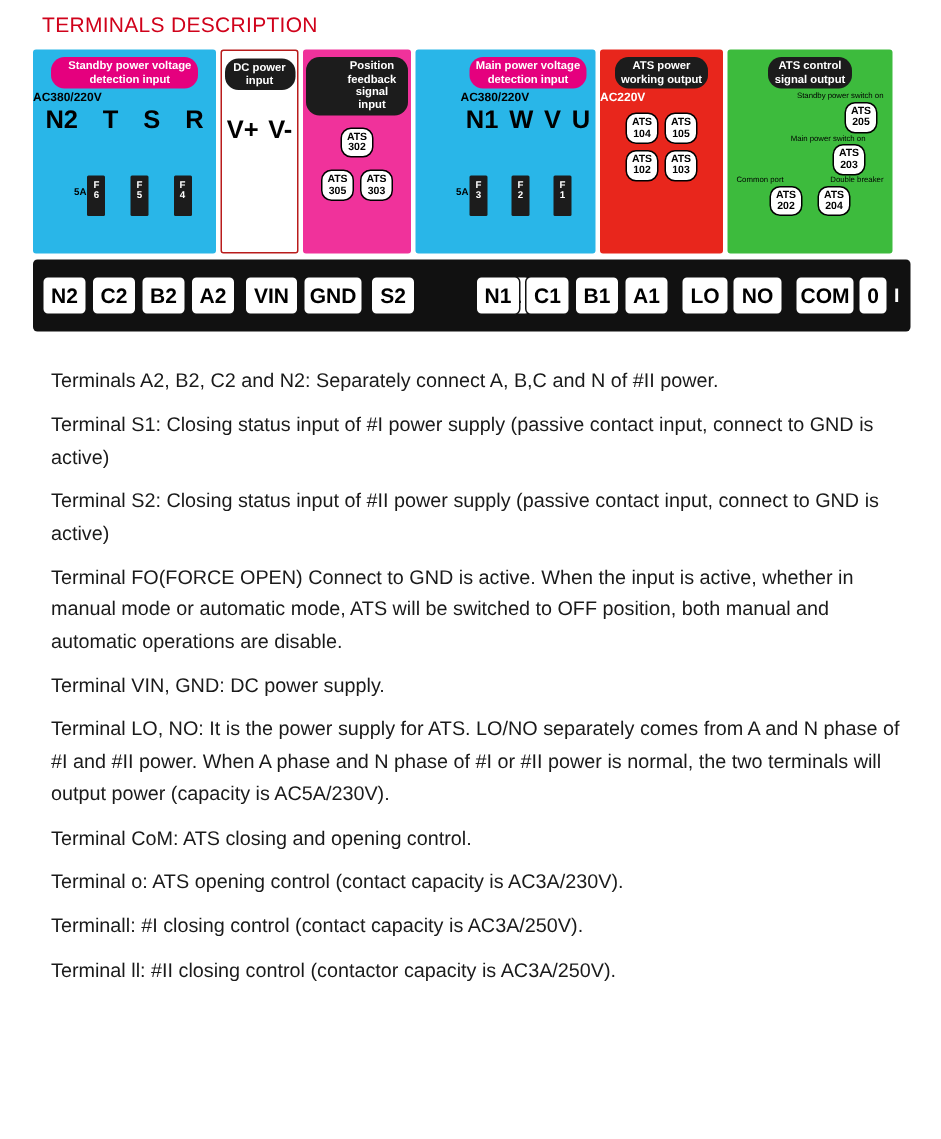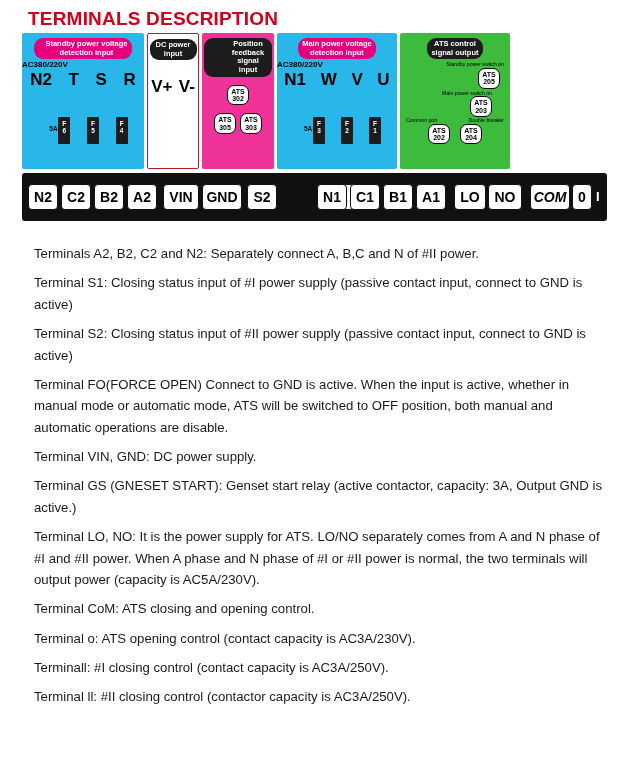--- a/index.html
+++ b/index.html
@@ -13,22 +13,22 @@
     position: relative;
     width: 627px; height: 759px;
     overflow: hidden;
     background: #ffffff;
   }
 
   
   .title {
     position: absolute;
     left: 28px; top: 8px;
-    font-size: 19px;
-    font-weight: bold;
+    font-size: 14px;
+    font-weight: normal;
     color: #d0021b;
     letter-spacing: 0.2px;
   }
 
   
   .diagram {
     position: absolute;
     left: 22px; top: 33px;
     width: 585px; height: 190px;
   }
@@ -220,21 +220,21 @@
 302</div>
         </div>
         <div class="tagrow" style="margin-top:8px;">
           <div class="ats-tag" style="white-space:pre-line">ATS
 305</div>
           <div class="ats-tag" style="white-space:pre-line">ATS
 303</div>
         </div>
       </div>
 
-      <div class="blk" style="width:120px;background:#29b6e8;">
+      <div class="blk" style="width:120px;background:#29b6e8;padding-left:30px;">
         <div class="blk-hdr" style="background:#e5007e;white-space:pre-line;">Main power voltage
 detection input</div>
         <div class="blk-sub">AC380/220V</div>
         <div class="blk-terms" style="margin-top:2px;">
           <span class="bigterm">N1</span>
           <span class="bigterm">W</span>
           <span class="bigterm">V</span>
           <span class="bigterm">U</span>
         </div>
         <div class="fuses" style="top:84px;left:28px;width:84px;">
@@ -247,20 +247,37 @@
             <span style="white-space:pre-line">F
 2</span>
           </div>
           <div class="fuse">
             <span style="white-space:pre-line">F
 1</span>
           </div>
         </div>
       </div>
 
+      <div class="blk" style="width:82px;background:#e8261c;">
+        <div class="blk-hdr" style="background:#1c1c1c;white-space:pre-line;">ATS power
+working output</div>
+        <div class="blk-sub" style="color:#fff;">AC220V</div>
+        <div class="tagrow" style="margin-top:6px;">
+          <div class="ats-tag" style="white-space:pre-line">ATS
+104</div>
+          <div class="ats-tag" style="white-space:pre-line">ATS
+105</div>
+        </div>
+        <div class="tagrow" style="margin-top:4px;">
+          <div class="ats-tag" style="white-space:pre-line">ATS
+102</div>
+          <div class="ats-tag" style="white-space:pre-line">ATS
+103</div>
+        </div>
+      </div>
 
       <div class="blk" style="width:110px;background:#3dbb3d;">
         <div class="blk-hdr" style="background:#1c1c1c;white-space:pre-line;">ATS control
 signal output</div>
         <div class="smalllabel" style="margin-top:3px;margin-right:6px;text-align:right;">Standby power switch on</div>
         <div class="tagrow" style="margin-top:0px;justify-content:flex-end;padding-right:10px;">
           <div class="ats-tag" style="white-space:pre-line">ATS
 205</div>
         </div>
         <div class="smalllabel" style="margin-top:2px;margin-right:18px;text-align:right;">Main power switch on</div>
@@ -296,38 +313,37 @@
         <div class="pill" style="left:258px;width:30px;margin-left:44px;">S1</div>
 
         <div class="pill" style="left:295px;width:30px;">N1</div>
         <div class="pill" style="left:328px;width:30px;">C1</div>
         <div class="pill" style="left:361px;width:30px;">B1</div>
         <div class="pill" style="left:394px;width:30px;">A1</div>
 
         <div class="pill" style="left:432px;width:32px;">LO</div>
         <div class="pill" style="left:466px;width:34px;">NO</div>
 
-        <div class="pill" style="left:508px;width:40px;font-style:italic;">COM</div>
+        <div class="pill" style="left:508px;width:40px;">COM</div>
         <div class="pill" style="left:550px;width:20px;">0</div>
         <div class="pill" style="left:556px;width:0px;border:none;background:transparent;"></div>
         <div class="pill" style="left:566px;width:0px;border:none;background:transparent;"></div>
       </div>
       <div style="position:absolute;left:574px;top:16px;color:#fff;font-size:13px;font-weight:bold;">I</div>
       <div style="position:absolute;left:592px;top:16px;color:#fff;font-size:13px;font-weight:bold;">II</div>
     </div>
 
   </div>
 
   <div class="desc">
     <p>Terminals A2, B2, C2 and N2: Separately connect A, B,C and N of #II power.</p>
     <p>Terminal S1: Closing status input of #I power supply (passive contact input, connect to GND is active)</p>
     <p>Terminal S2: Closing status input of #II power supply (passive contact input, connect to GND is active)</p>
     <p>Terminal FO(FORCE OPEN) Connect to GND is active. When the input is active, whether in manual mode or automatic mode, ATS will be switched to OFF position, both manual and automatic operations are disable.</p>
     <p>Terminal VIN, GND: DC power supply.</p>
-    <p>Terminal GS (GNESET START): Genset start relay (active contactor, capacity: 3A, Output GND is active.)</p>
     <p>Terminal LO, NO: It is the power supply for ATS. LO/NO separately comes from A and N phase of #I and #II power. When A phase and N phase of #I or #II power is normal, the two terminals will output power (capacity is AC5A/230V).</p>
     <p>Terminal CoM: ATS closing and opening control.</p>
     <p>Terminal o: ATS opening control (contact capacity is AC3A/230V).</p>
     <p>Terminall: #I closing control (contact capacity is AC3A/250V).</p>
     <p>Terminal ll: #II closing control (contactor capacity is AC3A/250V).</p>
   </div>
 
 </div>
 
 </body></html>

